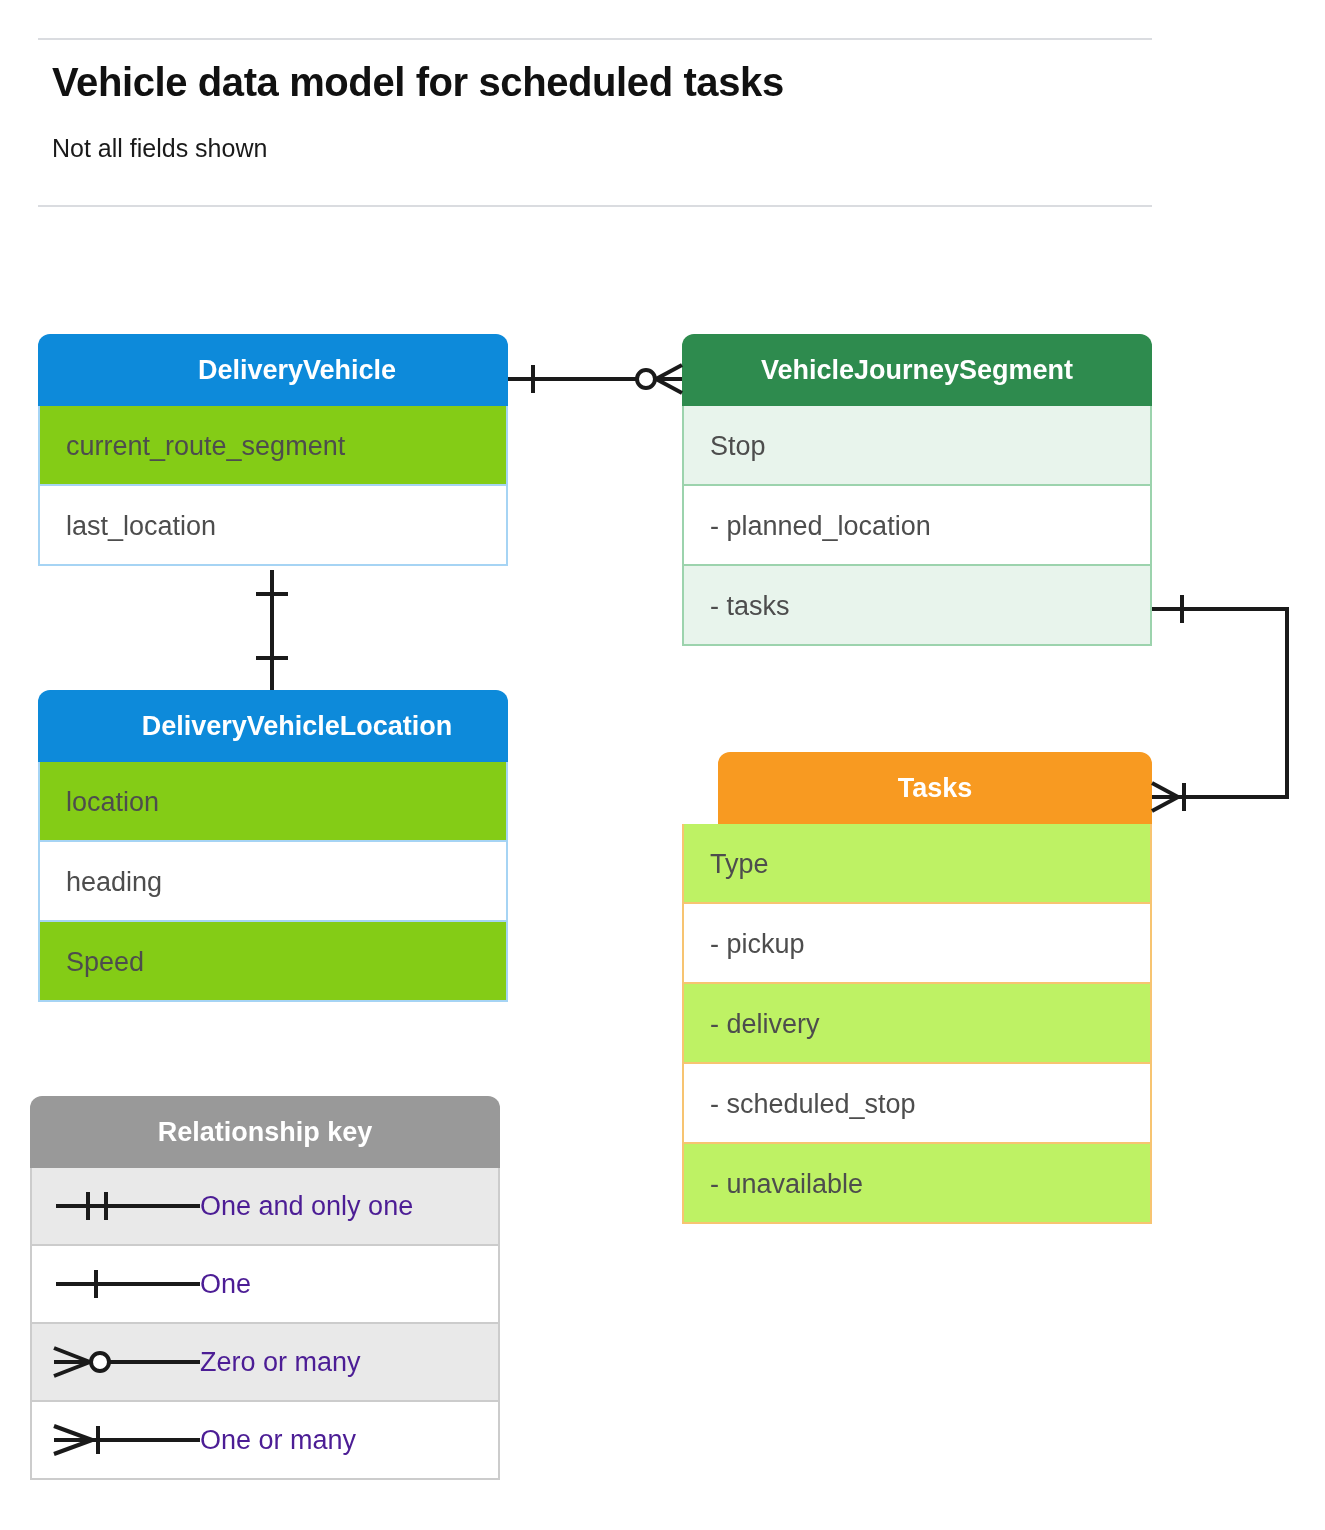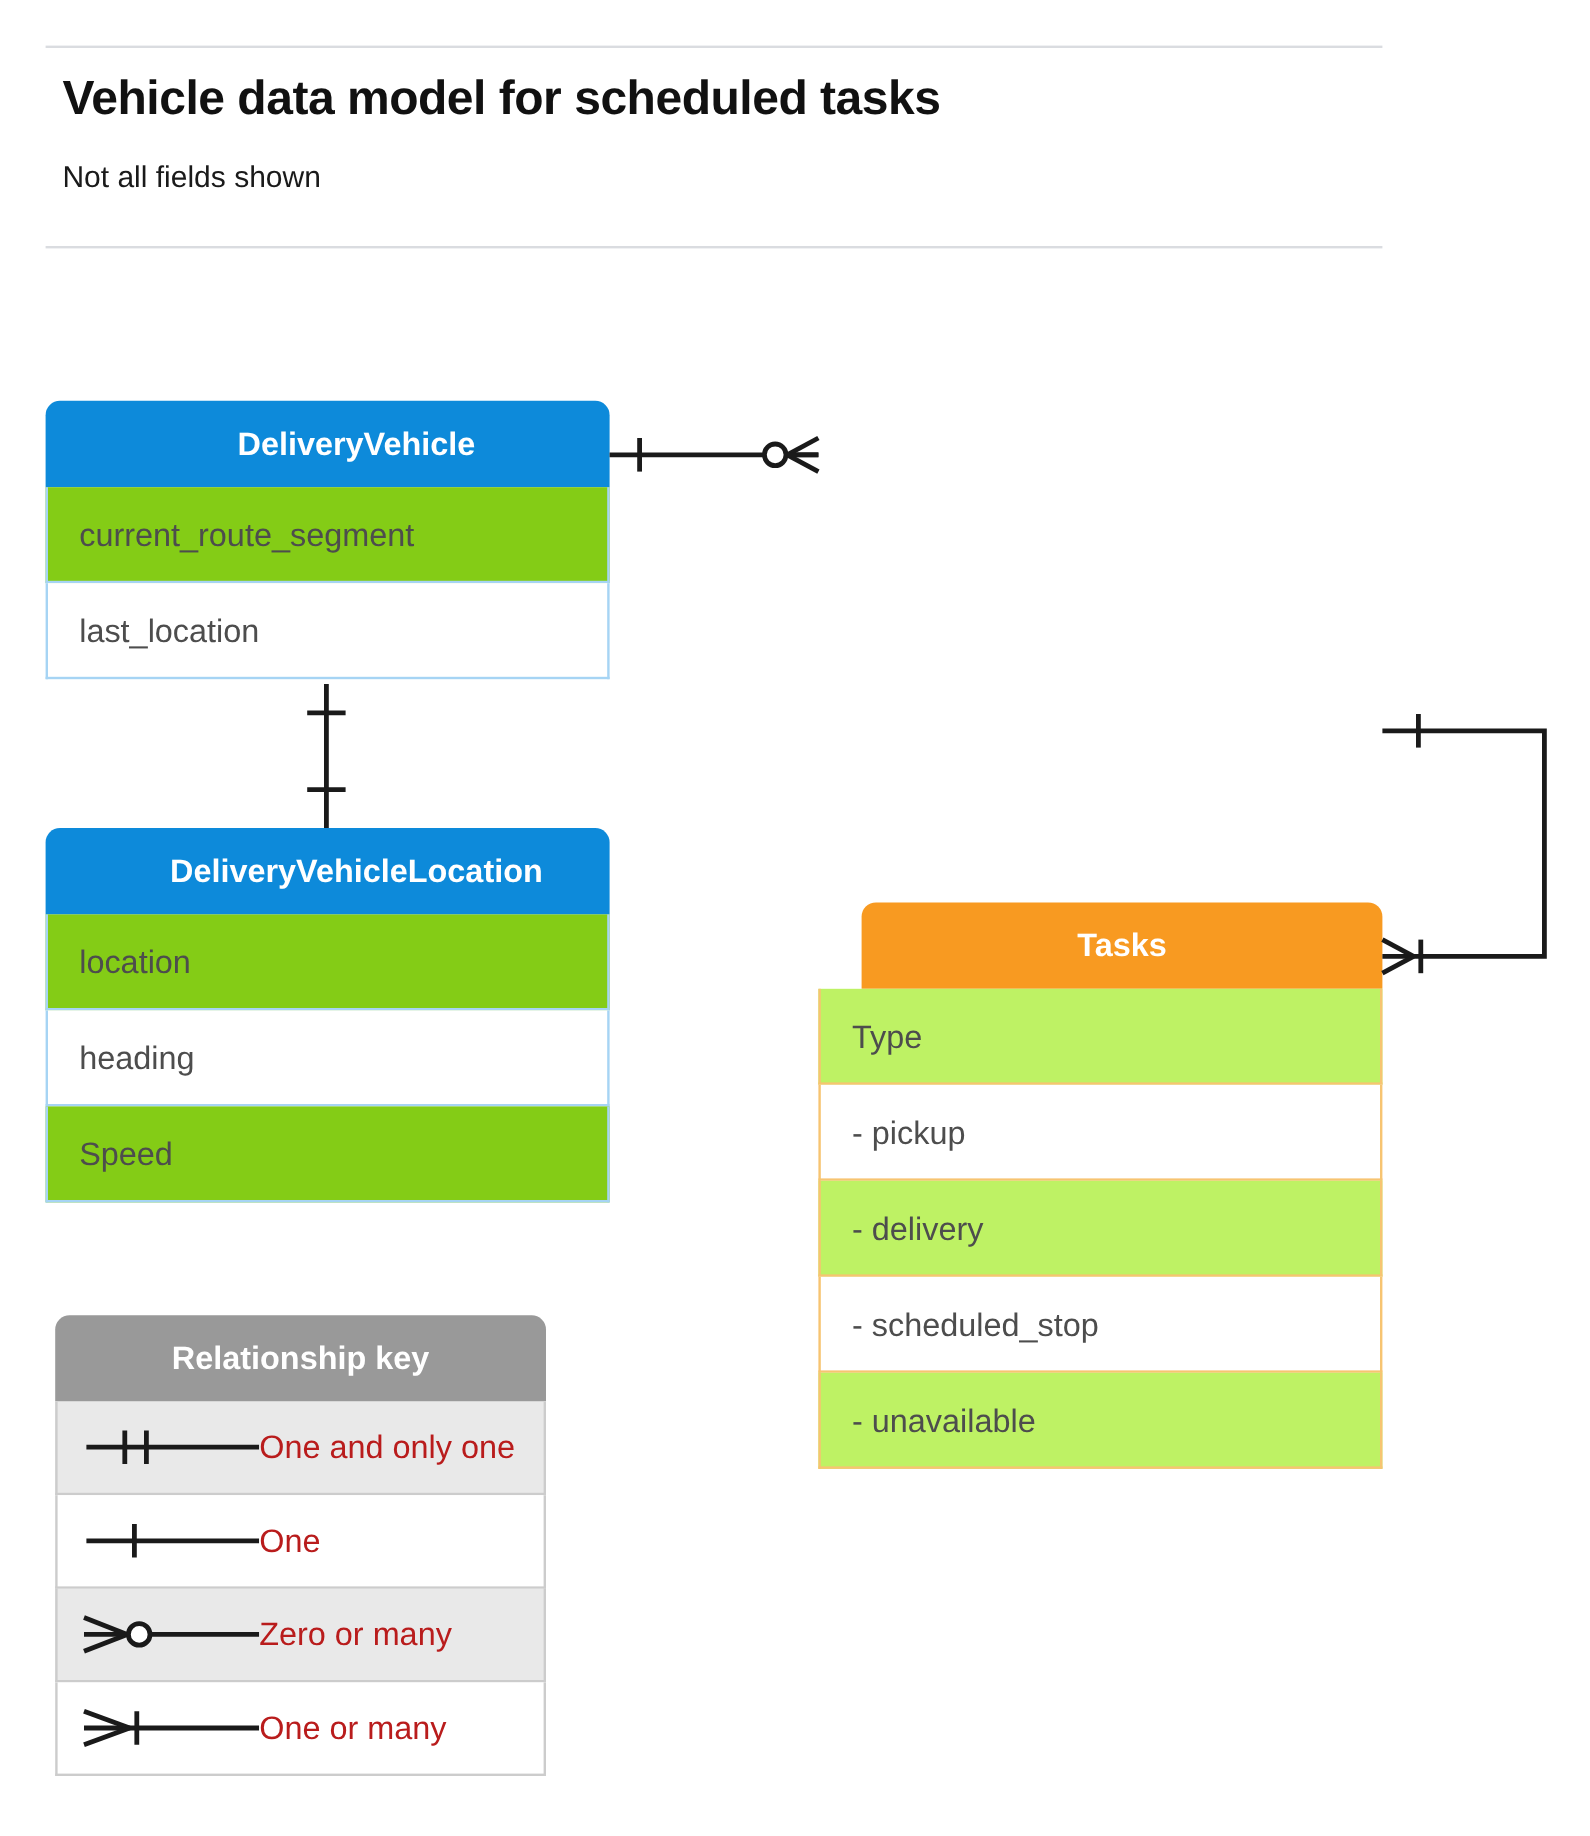--- a/index.html
+++ b/index.html
@@ -95,29 +95,29 @@
   .theme-orange .entity-row.plain { background: #ffffff; }
 
   
   .theme-grey .entity-header { background: #999999; }
 
   
   #entity-delivery-vehicle { left: 38px; top: 334px; width: 470px; }
   #entity-vehicle-journey-segment { left: 682px; top: 334px; width: 470px; }
   #entity-delivery-vehicle-location { left: 38px; top: 690px; width: 470px; }
   #entity-tasks { left: 682px; top: 752px; width: 470px; }
-  #legend-card { left: 46px; top: 1096px; width: 409px; }
+  #legend-card { left: 30px; top: 1096px; width: 470px; }
 
   
   .legend-row {
     height: 78px;
     display: flex;
     align-items: center;
     font-size: 27px;
-    color: #b91c1c;
+    color: #4c1d95;
     border-left: 2px solid #cccccc;
     border-right: 2px solid #cccccc;
     border-bottom: 2px solid #cccccc;
     padding-left: 18px;
     overflow: hidden;
   }
   .legend-row.shade { background: #e9e9e9; }
   .legend-row.plain { background: #ffffff; }
   .legend-sym { width: 150px; flex: 0 0 150px; height: 40px; }
   .legend-label { white-space: nowrap; }
@@ -139,20 +139,26 @@
   <div id="page-title">Vehicle data model for scheduled tasks</div>
   <div id="page-subtitle">Not all fields shown</div>
   <div class="divider" id="divider-bottom"></div>
 
   <div class="entity theme-blue" id="entity-delivery-vehicle">
     <div class="entity-header">DeliveryVehicle</div>
     <div class="entity-row shade">current_route_segment</div>
     <div class="entity-row plain">last_location</div>
   </div>
 
+  <div class="entity theme-green" id="entity-vehicle-journey-segment">
+    <div class="entity-header">VehicleJourneySegment</div>
+    <div class="entity-row shade">Stop</div>
+    <div class="entity-row plain">-  planned_location</div>
+    <div class="entity-row shade">- tasks</div>
+  </div>
 
   <div class="entity theme-blue" id="entity-delivery-vehicle-location">
     <div class="entity-header">DeliveryVehicleLocation</div>
     <div class="entity-row shade">location</div>
     <div class="entity-row plain">heading</div>
     <div class="entity-row shade">Speed</div>
   </div>
 
   <div class="entity theme-orange" id="entity-tasks">
     <div class="entity-header">Tasks</div>

